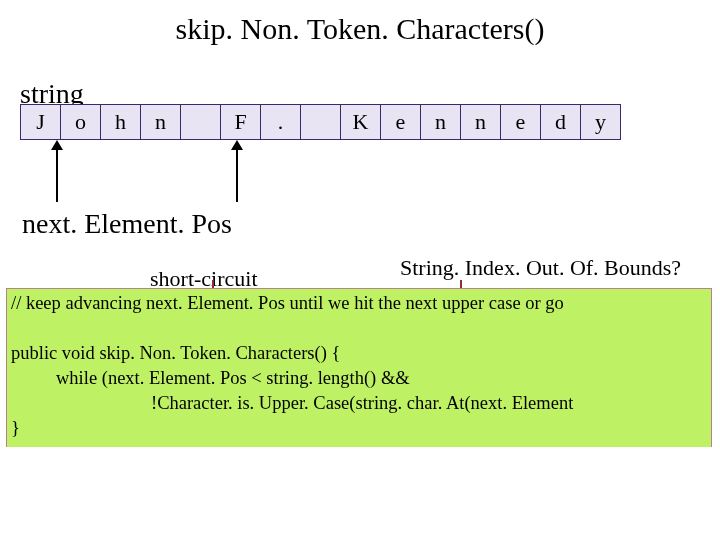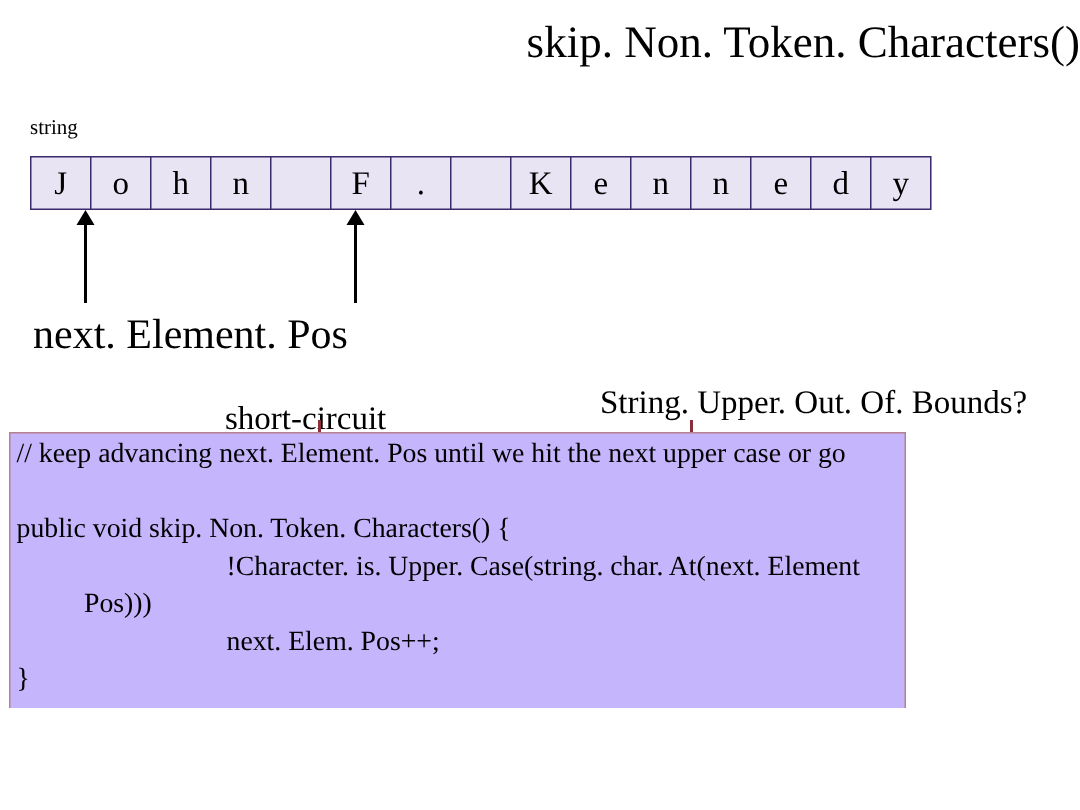--- a/index.html
+++ b/index.html
@@ -5,30 +5,30 @@
   body {
     margin: 0;
     padding: 0;
     width: 720px;
     height: 540px;
     font-family: Georgia, 'Times New Roman', serif;
     background: #fff;
     position: relative;
   }
   .title {
-    text-align: right;
+    text-align: center;
     font-size: 30px;
     padding-top: 12px;
     padding-bottom: 10px;
   }
   .string-label {
     position: absolute;
     left: 20px;
     top: 78px;
-    font-size: 14px;
+    font-size: 28px;
   }
   .char-row {
     position: absolute;
     left: 20px;
     top: 104px;
     display: flex;
   }
   .cell {
     width: 41px;
     height: 36px;
@@ -83,22 +83,22 @@
   .string-index {
     position: absolute;
     left: 400px;
     top: 255px;
     font-size: 22px;
   }
   .codebox {
     position: absolute;
     left: 6px;
     top: 288px;
-    width: 598px;
-    background: #c4b5fd;
+    width: 706px;
+    background: #bef264;
     border: 1px solid #b98090;
     border-bottom: none;
     padding: 2px 4px 6px 4px;
     font-size: 18.5px;
     line-height: 1.35;
     box-sizing: border-box;
   }
   .indent1 { padding-left: 45px; display: block; }
   .indent2 { padding-left: 140px; display: block; }
   .connector {
@@ -134,28 +134,27 @@
   <div class="cell">d</div>
   <div class="cell">y</div>
 </div>
 
 <div class="arrow arrow1"></div>
 <div class="arrow arrow2"></div>
 
 <div class="nextpos-label">next. Element. Pos</div>
 
 <div class="short-circuit">short-circuit</div>
-<div class="string-index">String. Upper. Out. Of. Bounds?</div>
+<div class="string-index">String. Index. Out. Of. Bounds?</div>
 
 <div class="connector conn-v1"></div>
 <div class="connector conn-h1"></div>
 <div class="connector conn-v2"></div>
 <div class="connector conn-h2"></div>
 
 <div class="codebox">
   <span>// keep advancing next. Element. Pos until we hit the next upper case or go</span><br>
   <br>
   <span>public void skip. Non. Token. Characters() {</span><br>
+  <span class="indent1">while (next. Element. Pos &lt; string. length() &amp;&amp;</span>
   <span class="indent2">!Character. is. Upper. Case(string. char. At(next. Element</span>
-  <span class="indent1">Pos)))</span>
-  <span class="indent2">next. Elem. Pos++;</span>
   <span>}</span>
 </div>
 
 </body></html>

